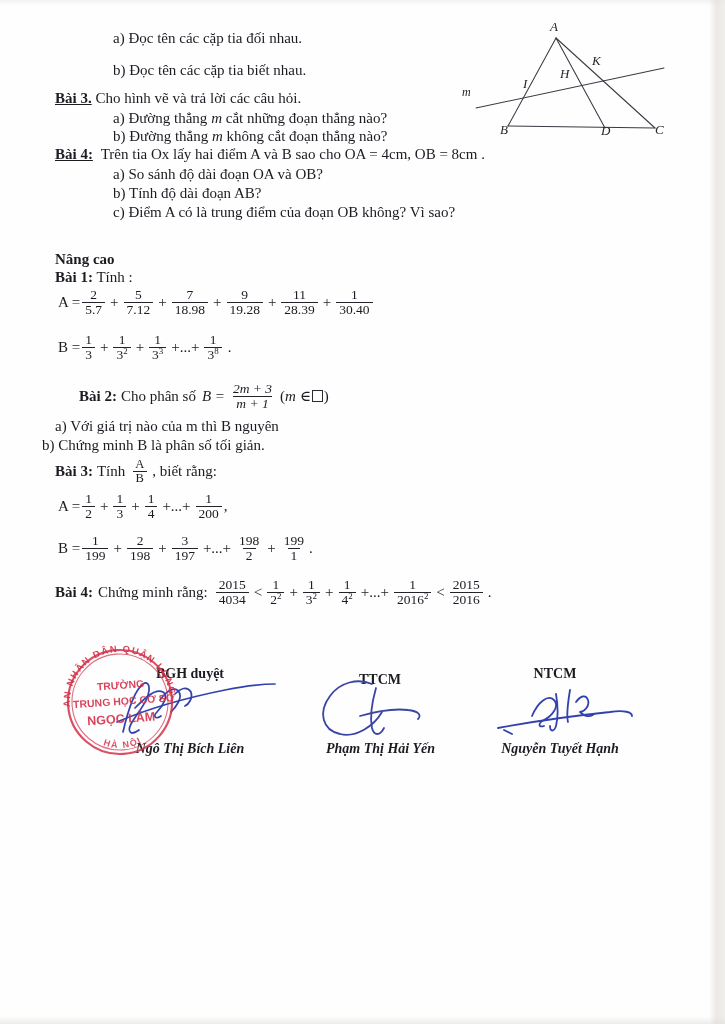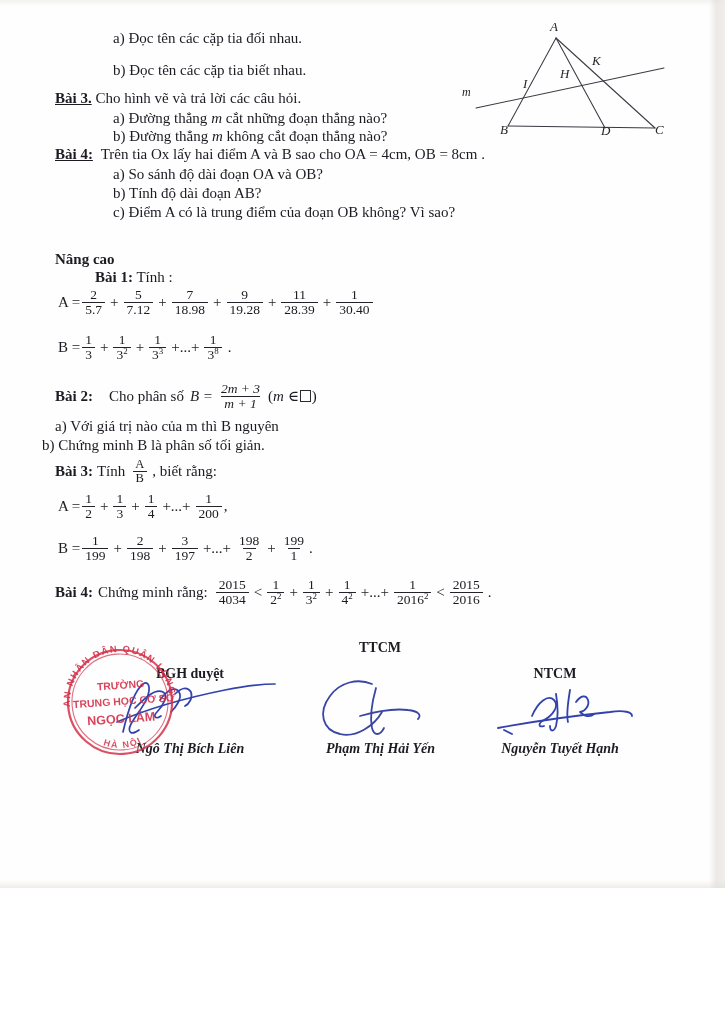--- a/index.html
+++ b/index.html
@@ -8,21 +8,21 @@
     padding: 0;
     background: #ffffff;
   }
   body {
     font-family: "Liberation Serif", "DejaVu Serif", serif;
     color: #1b1b22;
   }
   #page {
     position: relative;
     width: 725px;
-    height: 888px;
+    height: 1024px;
     overflow: hidden;
     background: #fefefe;
   }
   
   .scan-edge-right {
     position: absolute;
     top: 0; right: 0;
     width: 16px; height: 1024px;
     background: linear-gradient(to right, rgba(255,255,255,0) 0%, rgba(221,217,212,0.55) 45%, rgba(236,233,229,0.75) 100%);
   }
@@ -165,21 +165,21 @@
   <div class="txt s15" style="left:55px; top:146px;">
     <span class="b u">Bài 4:</span>
     <span style="padding-left:4px;">Trên tia Ox lấy hai điểm A và B sao cho OA = 4cm, OB = 8cm .</span>
   </div>
   <div class="txt s15" style="left:113px; top:166px;">a) So sánh độ dài đoạn OA và OB?</div>
   <div class="txt s15" style="left:113px; top:185px;">b) Tính độ dài đoạn AB?</div>
   <div class="txt s15" style="left:113px; top:204px;">c) Điểm A có là trung điểm của đoạn OB không? Vì sao?</div>
 
   <div class="txt s15 b" style="left:55px; top:251px;">Nâng cao</div>
 
-  <div class="txt s15" style="left:55px; top:269px;margin-left:40px;">
+  <div class="txt s15" style="left:55px; top:269px;">
     <span class="b">Bài 1:</span>
     <span>Tính :</span>
   </div>
 
   <div class="mathline" style="left:58px; top:288px;">
     <span>A =</span>
     <span class="frac">
         <span class="num">2</span>
         <span class="den">5.7</span>
       </span>
@@ -228,21 +228,21 @@
       </span>
     <span class="op">+...+</span>
     <span class="frac">
         <span class="num">1</span>
         <span class="den">3<sup>8</sup></span>
       </span>
     <span style="padding-left:4px;">.</span>
   </div>
 
   <div class="mathline" style="left:55px; top:382px;">
-    <span class="b" style="padding-right:16px;">Bài 2:</span>
+    <span class="b" style="padding-right:4px;margin-left:24px;">Bài 2:</span>
     <span style="padding-right:6px;">Cho phân số</span>
     <span class="var" style="padding-right:3px;">B =</span>
     <span class="frac">
       <span class="num var">2m + 3</span>
       <span class="den var">m + 1</span>
     </span>
     <span style="padding-left:3px;">
       <span>(</span><span class="var">m</span>
       <span>∈</span><span class="boxglyph"></span><span>)</span>
     </span>
@@ -344,21 +344,21 @@
     <span class="frac">
       <span class="num">2015</span>
       <span class="den">2016</span>
     </span>
     <span style="padding-left:3px;">.</span>
   </div>
 
   <div class="sigcol" style="left:110px; top:666px; width:160px;">
     <div class="sigtitle">BGH duyệt</div>
   </div>
-  <div class="sigcol" style="left:300px; top:640px; width:160px;">
+  <div class="sigcol" style="left:300px; top:672px; width:160px;">
     <div class="sigtitle">TTCM</div>
   </div>
   <div class="sigcol" style="left:470px; top:666px; width:170px;">
     <div class="sigtitle">NTCM</div>
   </div>
 
   <svg class="sigdraw" style="left:105px; top:664px;" width="200" height="80">
     <g fill="none" stroke="#3242ad" stroke-width="1.7" stroke-linecap="round" stroke-linejoin="round">
       <path d="M 18 68 C 24 42, 30 26, 38 20 C 44 16, 46 24, 42 34 C 38 44, 30 52, 26 60 C 22 68, 26 72, 34 66"></path>
       <path d="M 30 44 C 40 34, 50 24, 58 28 C 64 31, 58 42, 52 48 C 48 52, 50 56, 56 52"></path>

